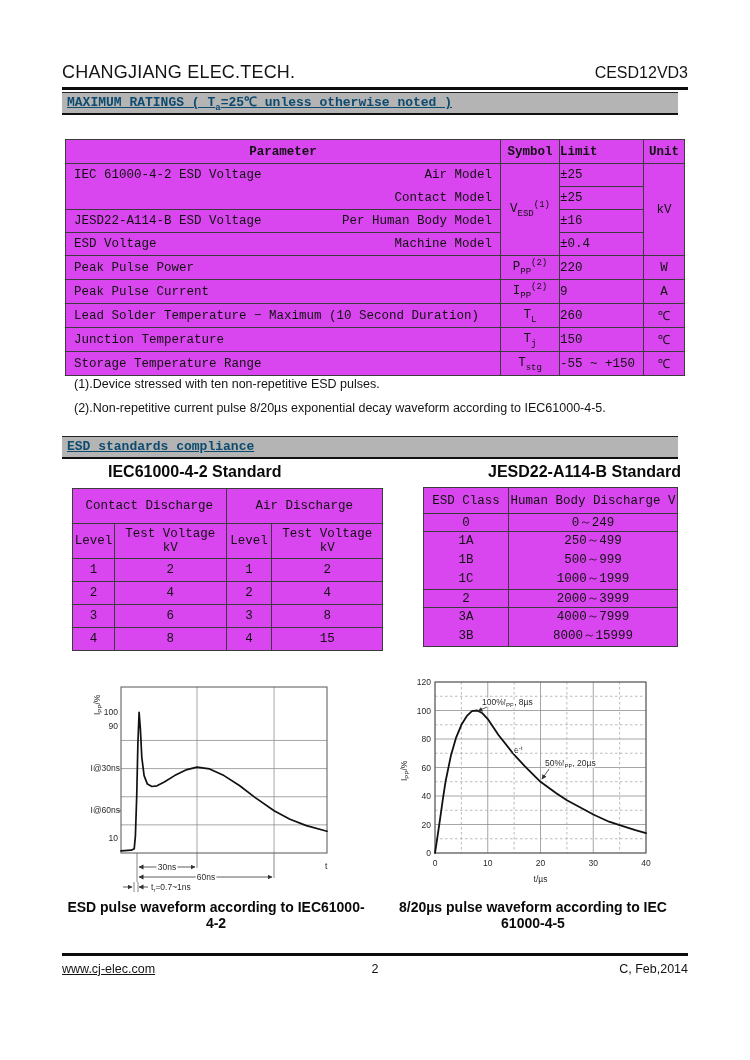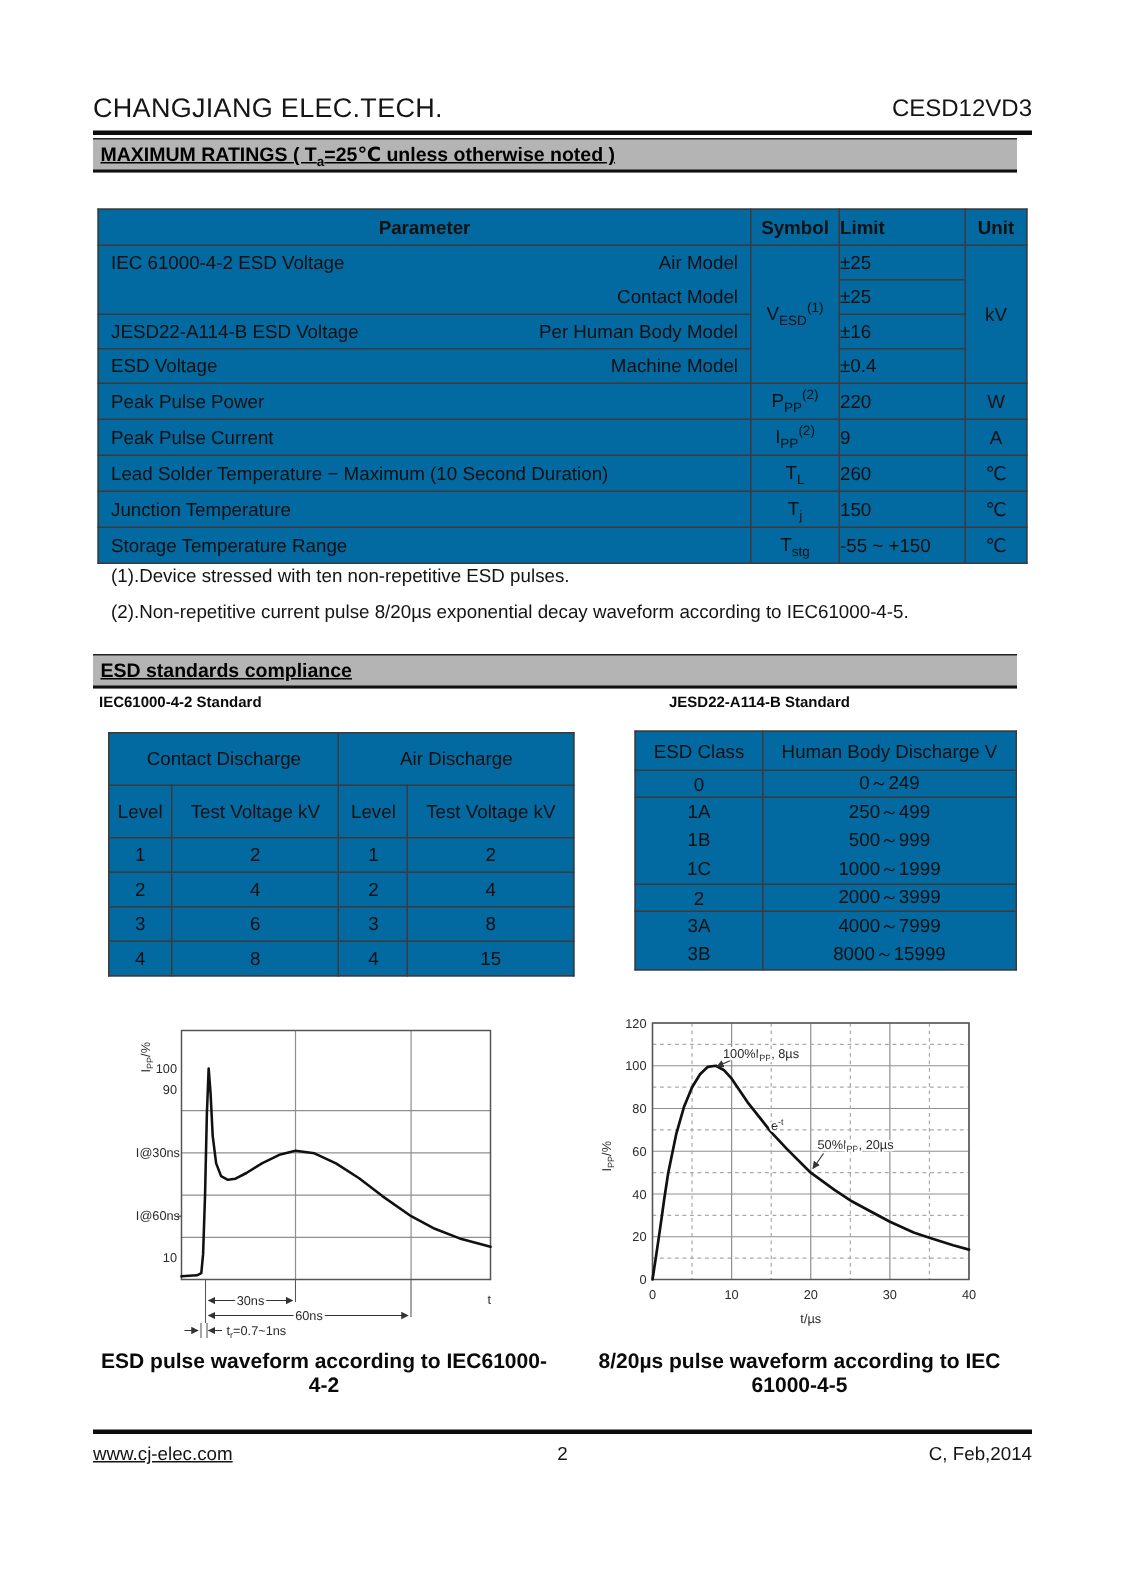--- a/index.html
+++ b/index.html
@@ -7,44 +7,44 @@
   body { font-family:"Liberation Sans","DejaVu Sans",sans-serif; color:#111; }
   #page { position:relative; width:750px; height:1060px; background:#ffffff; overflow:hidden; }
 
   .hdr-company { position:absolute; left:62px; top:62px; font-size:18px; letter-spacing:.2px; color:#151515; }
   .hdr-part { position:absolute; right:62px; top:64px; font-size:16px; color:#151515; }
   .hdr-rule { position:absolute; left:62px; top:87px; width:626px; height:3px; background:#0c0c0c; }
 
   .graybar { position:absolute; left:62px; width:616px; height:23px; background:#b4b4b4;
              border-top:1px solid #222; border-bottom:2px solid #111;
              font-size:13px; font-weight:bold; line-height:20px; padding-left:5px;
-             text-decoration:underline; color:#000000; }
+             text-decoration:underline; color:#0c4a6e;font-family:Liberation Mono, monospace; }
   #bar-max { top:92px; }
   #bar-esd { top:436px; }
   sub { font-size:9px; } sup { font-size:9px; }
 
-  table { border-collapse:collapse; background:#0369a1; }
+  table { border-collapse:collapse; background:#d946ef;font-family:Liberation Mono, monospace; }
   td, th { border:1px solid #3b3b3b; font-size:12.5px; font-weight:normal; color:#111; }
 
   #max-table { position:absolute; left:65px; top:139px; width:620px; }
   #max-table th { font-weight:bold; height:24px; text-align:center; }
   #max-table .c-sym { width:59px; text-align:center; }
   #max-table .c-lim { width:84px; text-align:left; }
   #max-table .c-unit { width:41px; text-align:center; }
   #max-table td { height:24px; }
   #max-table tr.esd td { height:23px; }
   .pflex { display:flex; justify-content:space-between; padding:0 8px; }
   .pl { padding-left:8px; text-align:left; }
   .nb { border-bottom:none !important; }
   .nt { border-top:none !important; }
 
   .note { position:absolute; left:74px; font-size:12.5px; color:#141414; }
   #note1 { top:377px; } #note2 { top:401px; }
 
-  .std-title { position:absolute; font-size:10px; font-weight:bold; color:#0a0a0a; }
+  .std-title { position:absolute; font-size:16px; font-weight:bold; color:#0a0a0a;margin-left:42px; }
   #iec-title { left:66px; top:463px; }
   #jesd-title { left:446px; top:463px; }
 
   #iec-table { position:absolute; left:72px; top:488px; width:311px; text-align:center; }
   #iec-table th { font-weight:normal; height:35px; }
   #iec-table td { height:23px; }
   #iec-table .cw1 { width:42px; } #iec-table .cw2 { width:112px; }
   #iec-table .cw3 { width:46px; } #iec-table .cw4 { width:111px; }
 
   #jesd-table { position:absolute; left:423px; top:487px; width:255px; text-align:center; }

